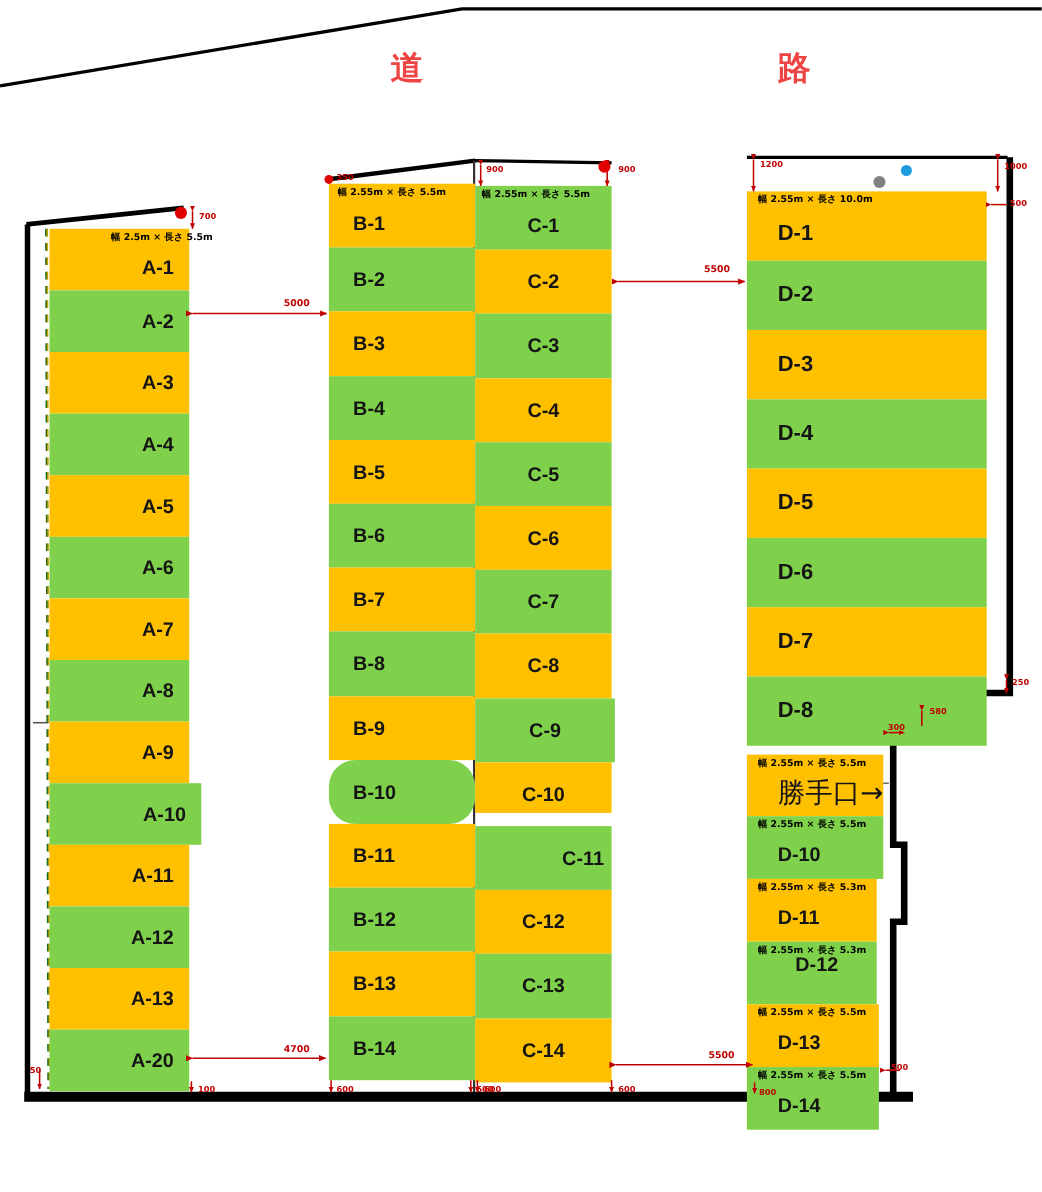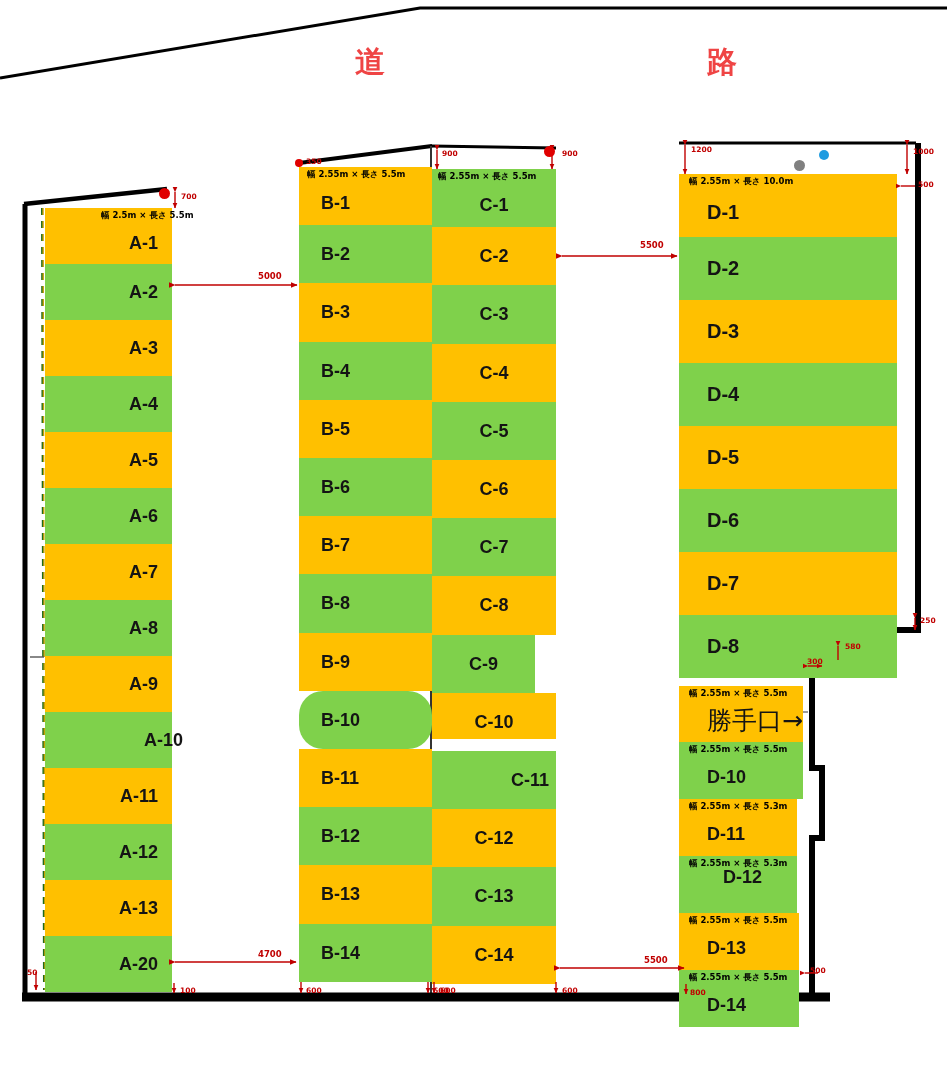--- a/index.html
+++ b/index.html
@@ -121,21 +121,21 @@
       </div>
       <div class="stall" style="top: 336px; height: 56px; width: 127px; left: 0px; background: rgb(255, 192, 0);">
         <span class="code" style="top: 0px; height: 56px; line-height: 56px;">A-7</span>
       </div>
       <div class="stall" style="top: 392px; height: 56px; width: 127px; left: 0px; background: rgb(127, 209, 75);">
         <span class="code" style="top: 0px; height: 56px; line-height: 56px;">A-8</span>
       </div>
       <div class="stall" style="top: 448px; height: 56px; width: 127px; left: 0px; background: rgb(255, 192, 0);">
         <span class="code" style="top: 0px; height: 56px; line-height: 56px;">A-9</span>
       </div>
-      <div class="stall" style="top: 504px; height: 56px; width: 127px; left: 0px; background: rgb(127, 209, 75); padding-left: 25px;">
+      <div class="stall" style="top: 504px; height: 56px; width: 138px; left: 0px; background: rgb(127, 209, 75);">
         <span class="code" style="top: 0px; height: 56px; line-height: 56px;">A-10</span>
       </div>
       <div class="stall" style="top: 560px; height: 56px; width: 127px; left: 0px; background: rgb(255, 192, 0);">
         <span class="code" style="top: 0px; height: 56px; line-height: 56px; text-align: right;">A-11</span>
       </div>
       <div class="stall" style="top: 616px; height: 56px; width: 127px; left: 0px; background: rgb(127, 209, 75);">
         <span class="code" style="top: 0px; height: 56px; line-height: 56px;">A-12</span>
       </div>
       <div class="stall" style="top: 672px; height: 56px; width: 127px; left: 0px; background: rgb(255, 192, 0);">
         <span class="code" style="top: 0px; height: 56px; line-height: 56px;">A-13</span>
@@ -210,21 +210,21 @@
       </div>
       <div class="stall" style="top: 291px; height: 58.2px; width: 124px; left: 0px; background: rgb(255, 192, 0);">
         <span class="code" style="top: 0px; height: 58.2px; line-height: 58.2px;">C-6</span>
       </div>
       <div class="stall" style="top: 349.2px; height: 58.2px; width: 124px; left: 0px; background: rgb(127, 209, 75);">
         <span class="code" style="top: 0px; height: 58.2px; line-height: 58.2px;">C-7</span>
       </div>
       <div class="stall" style="top: 407.4px; height: 58.2px; width: 124px; left: 0px; background: rgb(255, 192, 0);">
         <span class="code" style="top: 0px; height: 58.2px; line-height: 58.2px;">C-8</span>
       </div>
-      <div class="stall" style="top: 465.6px; height: 58.2px; width: 103px; left: 0px; background: rgb(127, 209, 75);">
+      <div class="stall" style="top: 465.6px; height: 58.2px; width: 127px; left: 0px; background: rgb(127, 209, 75);">
         <span class="code" style="top: 0px; height: 58.2px; line-height: 58.2px;">C-9</span>
       </div>
       <div class="stall" style="top: 523.8px; height: 46px; width: 124px; left: 0px; background: rgb(255, 192, 0);">
         <span class="code" style="top: 0px; height: 58.2px; line-height: 58.2px;">C-10</span>
       </div>
       <div class="stall" style="top: 582px; height: 58.2px; width: 124px; left: 0px; background: rgb(127, 209, 75); padding-left: 36px;">
         <span class="code" style="top: 0px; height: 58.2px; line-height: 58.2px;">C-11</span>
       </div>
       <div class="stall" style="top: 640.2px; height: 58.2px; width: 124px; left: 0px; background: rgb(255, 192, 0);">
         <span class="code" style="top: 0px; height: 58.2px; line-height: 58.2px;">C-12</span>

